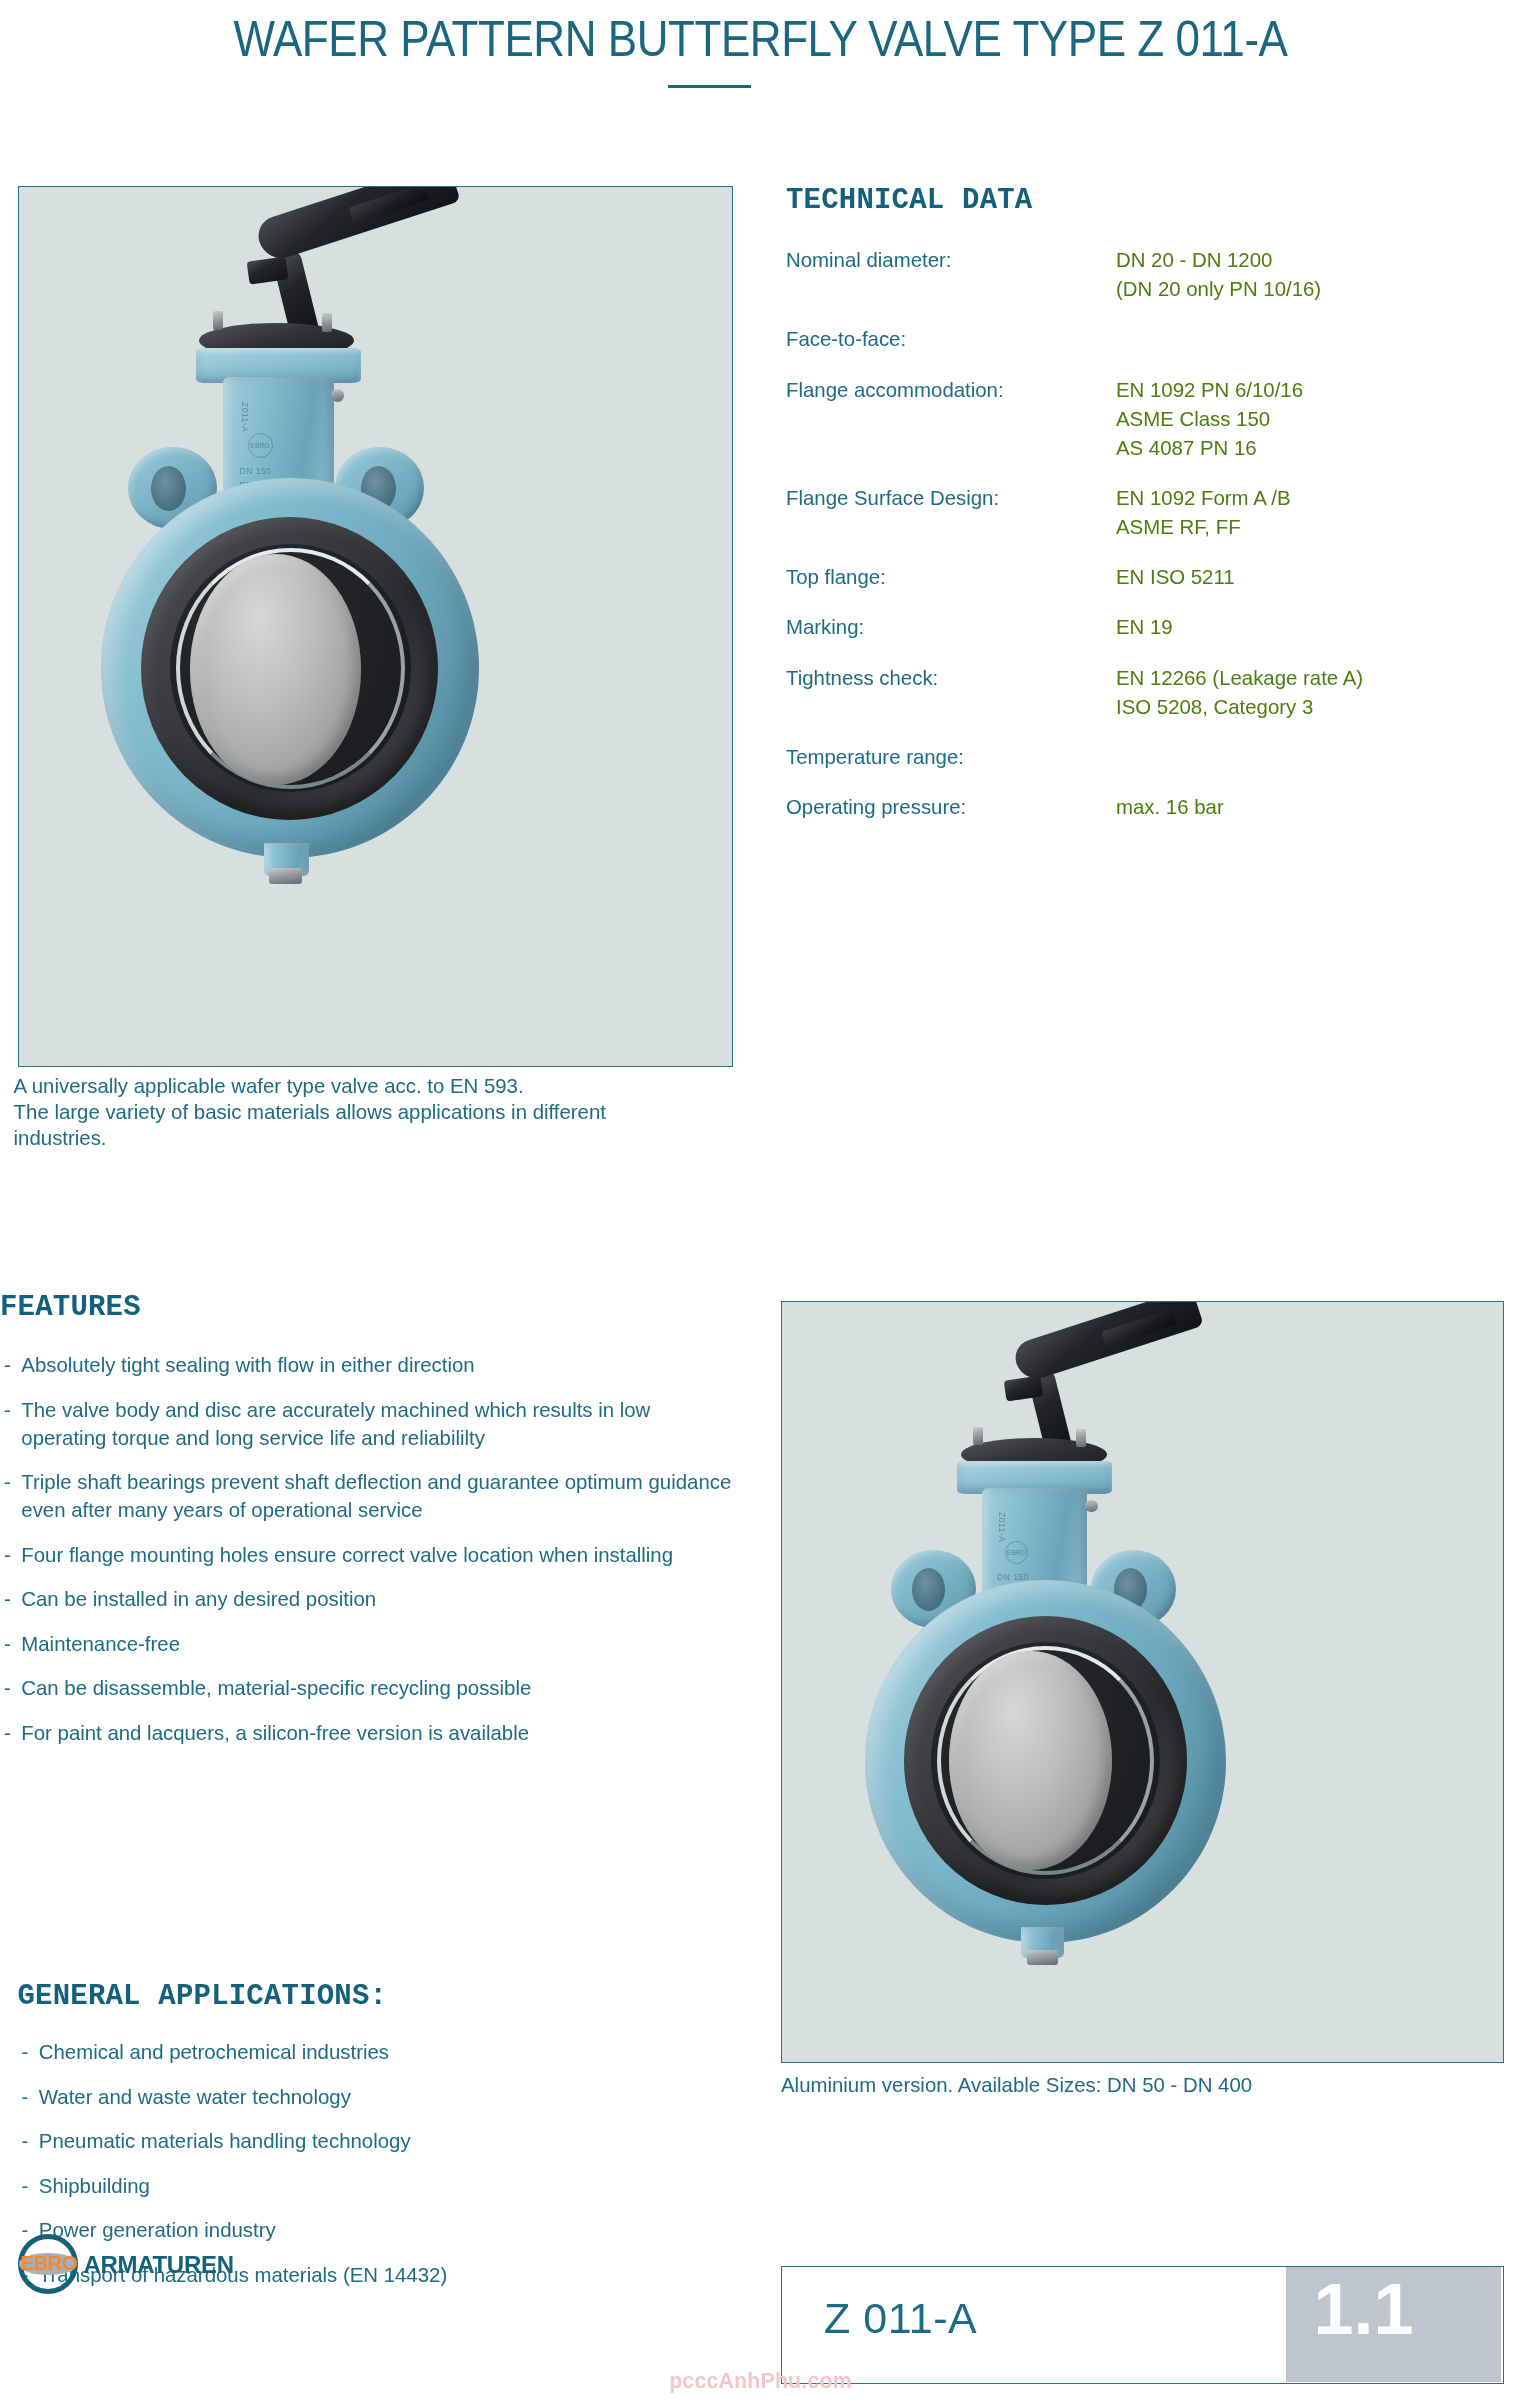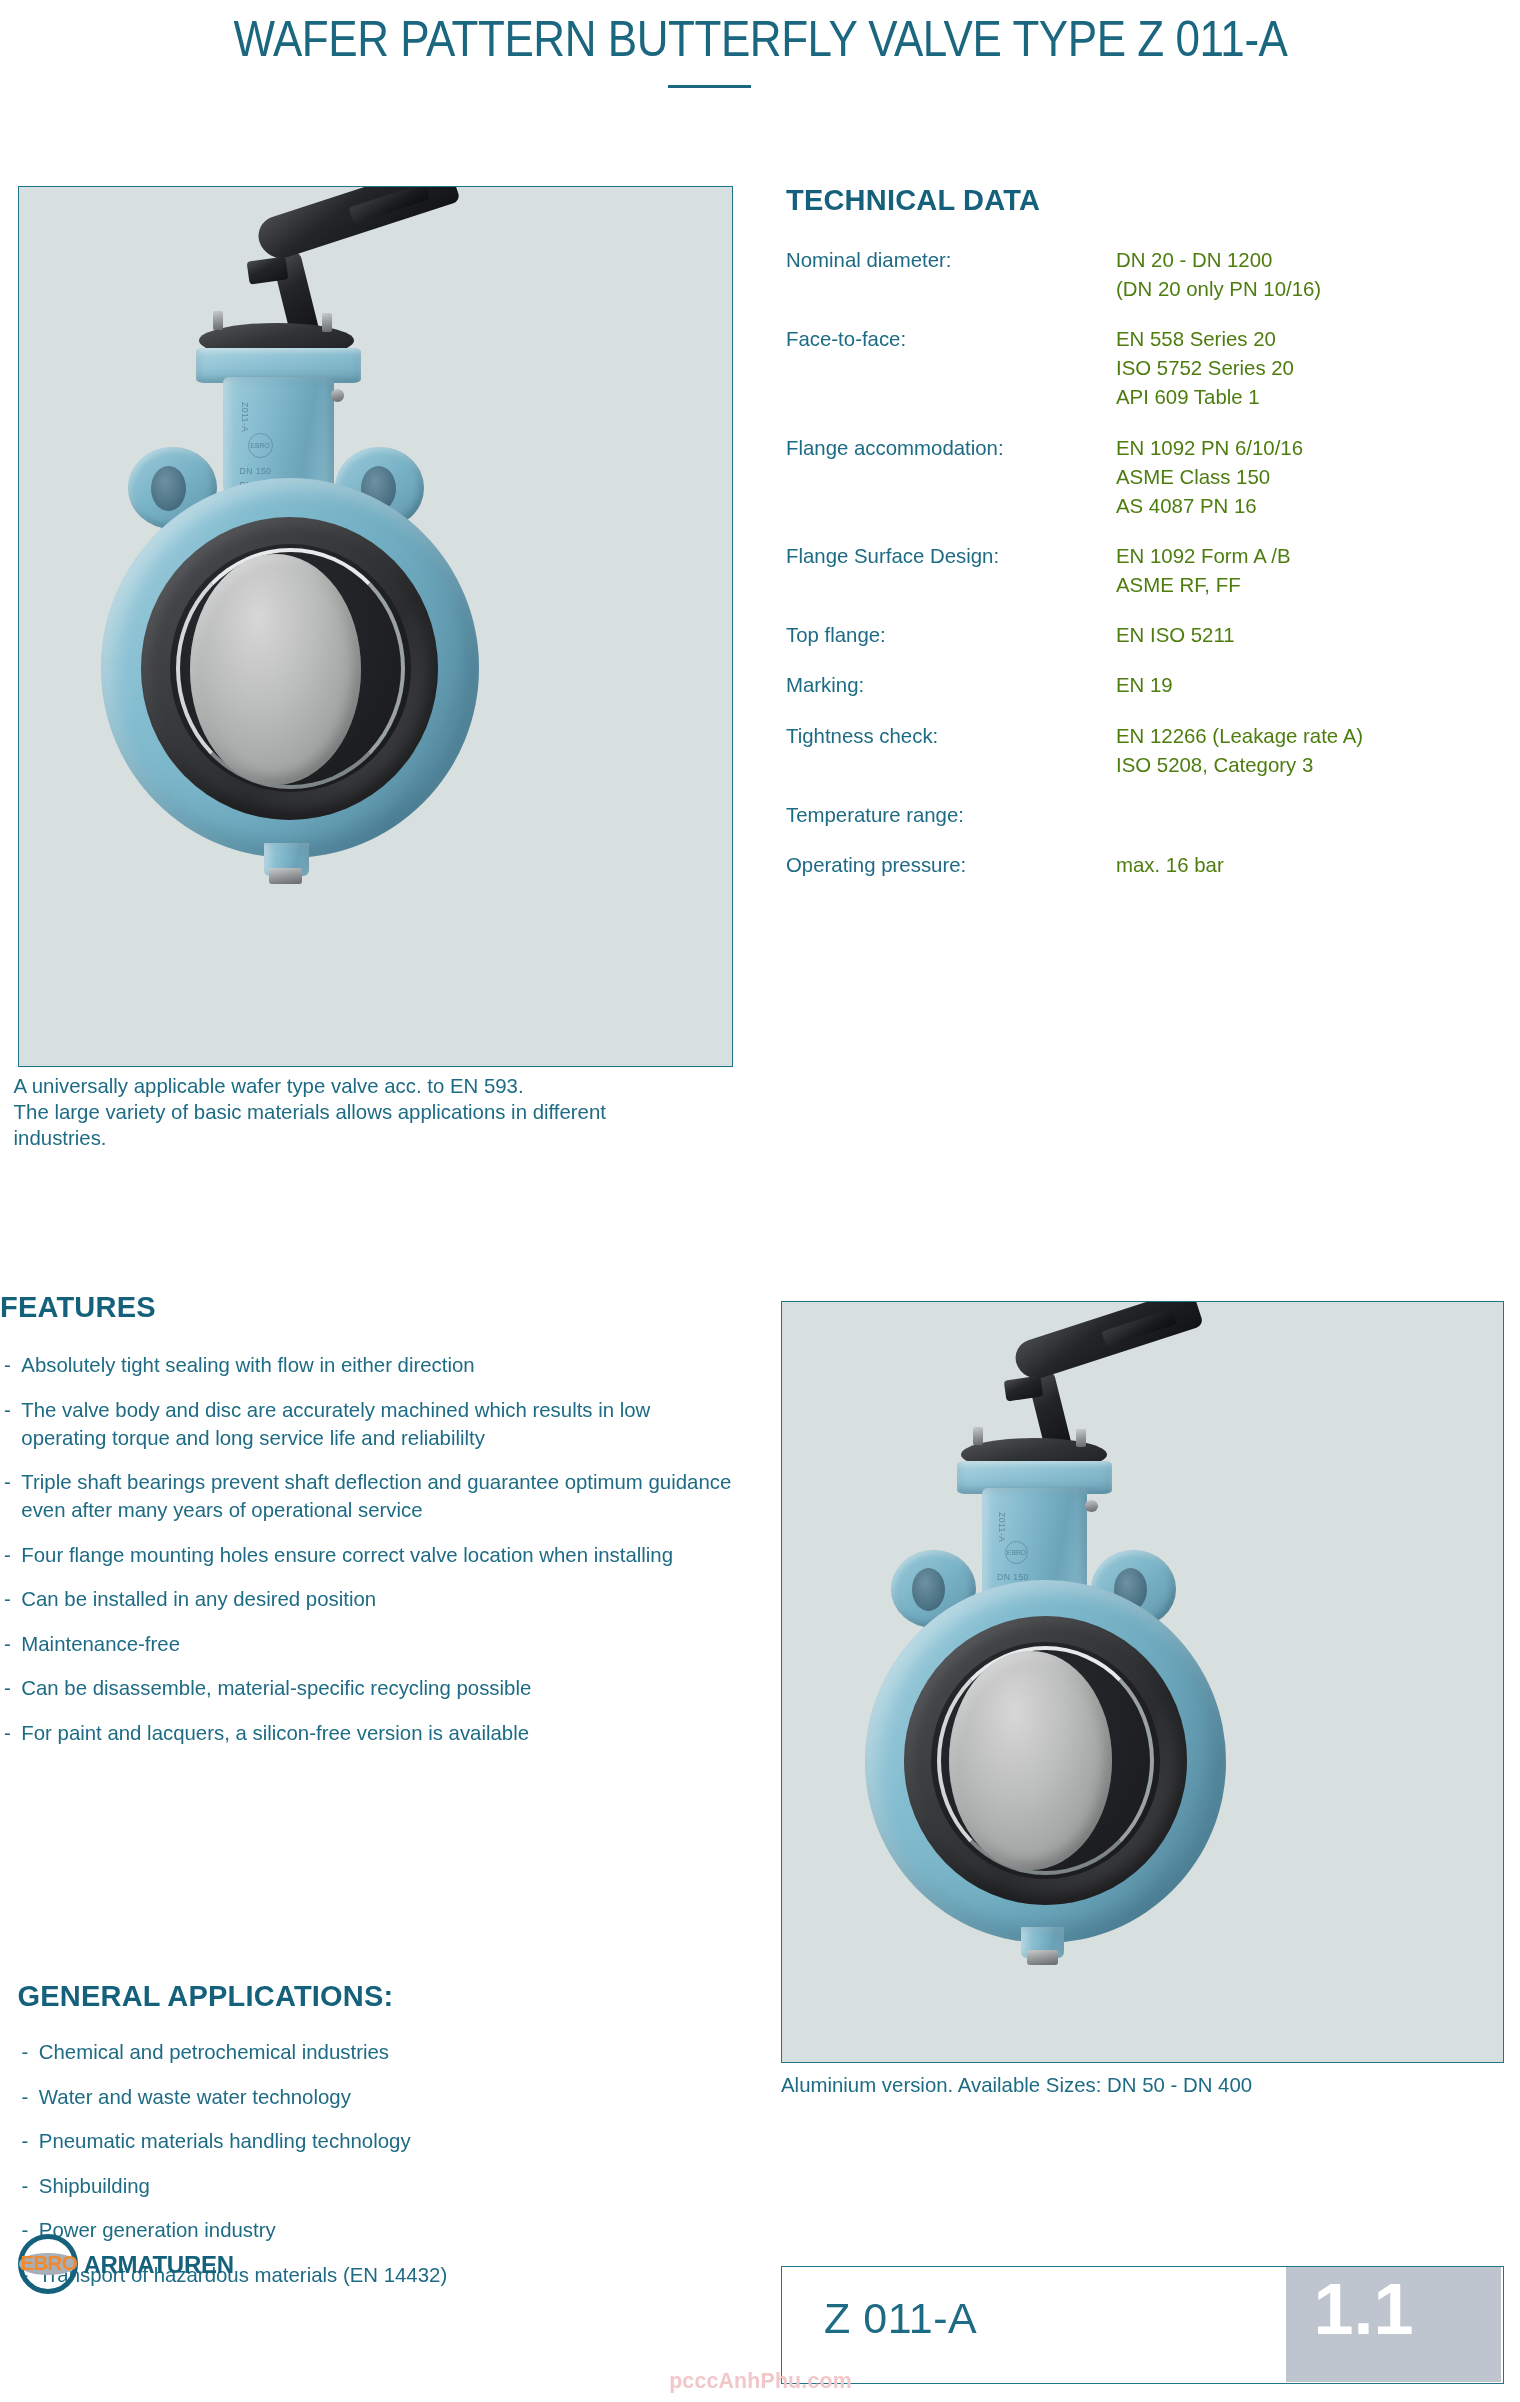--- a/index.html
+++ b/index.html
@@ -154,21 +154,21 @@
   #primary-image-caption { left: 13.6px; top: 1073px; width: 718px; }
   #secondary-image-caption { left: 781px; top: 2072px; width: 718px; }
 
   
   #technical-data-section { position: absolute; left: 786px; top: 184px; width: 718px; }
   .section-heading {
     color: #15617C;
     font-size: 29px;
     font-weight: bold;
     letter-spacing: 0.2px;
-    font-family: Liberation Sans, sans-serif;
+    font-family: Liberation Mono, monospace;
   }
   #technical-data-heading { margin-bottom: 29px; }
 
   .spec-row { display: flex; margin-bottom: 21.3px; gap: 44px; }
   .spec-label {
     width: 286px;
     flex: 0 0 286px;
     color: #1D6B84;
     font-size: 20.4px;
     line-height: 29px;
@@ -327,25 +327,20 @@
     <div id="technical-data-rows">
         <div class="spec-row">
           <div class="spec-label">Nominal diameter:</div>
           <div class="spec-values">
             <div>DN 20 - DN 1200</div>
             <div>(DN 20 only PN 10/16)</div>
           </div>
         </div>
         <div class="spec-row">
           <div class="spec-label">Face-to-face:</div>
-          <div class="spec-values">
-            <div>EN 558 Series 20</div>
-            <div>ISO 5752 Series 20</div>
-            <div>API 609 Table 1</div>
-          </div>
         </div>
         <div class="spec-row">
           <div class="spec-label">Flange accommodation:</div>
           <div class="spec-values">
             <div>EN 1092 PN 6/10/16</div>
             <div>ASME Class 150</div>
             <div>AS 4087 PN 16</div>
           </div>
         </div>
         <div class="spec-row">

